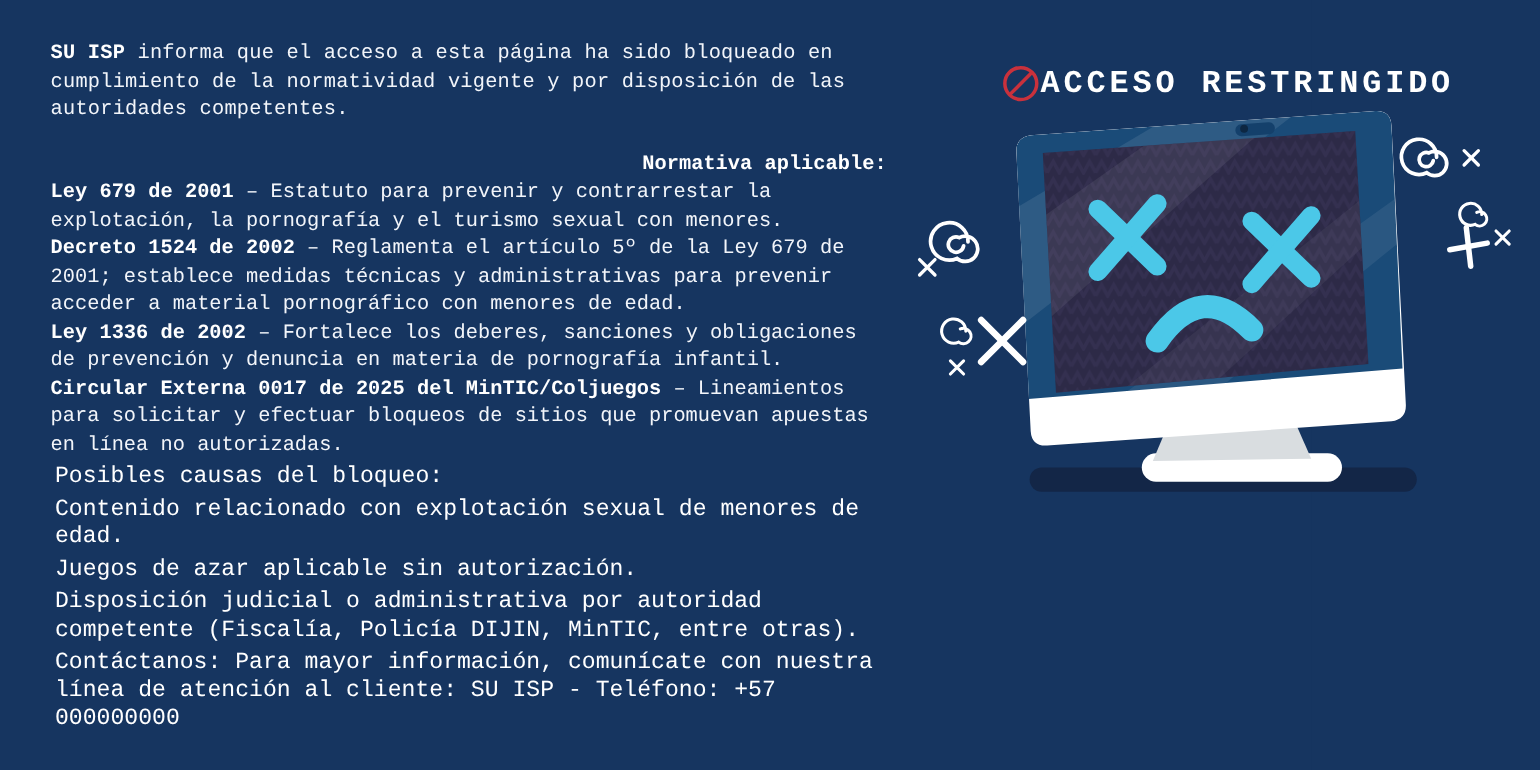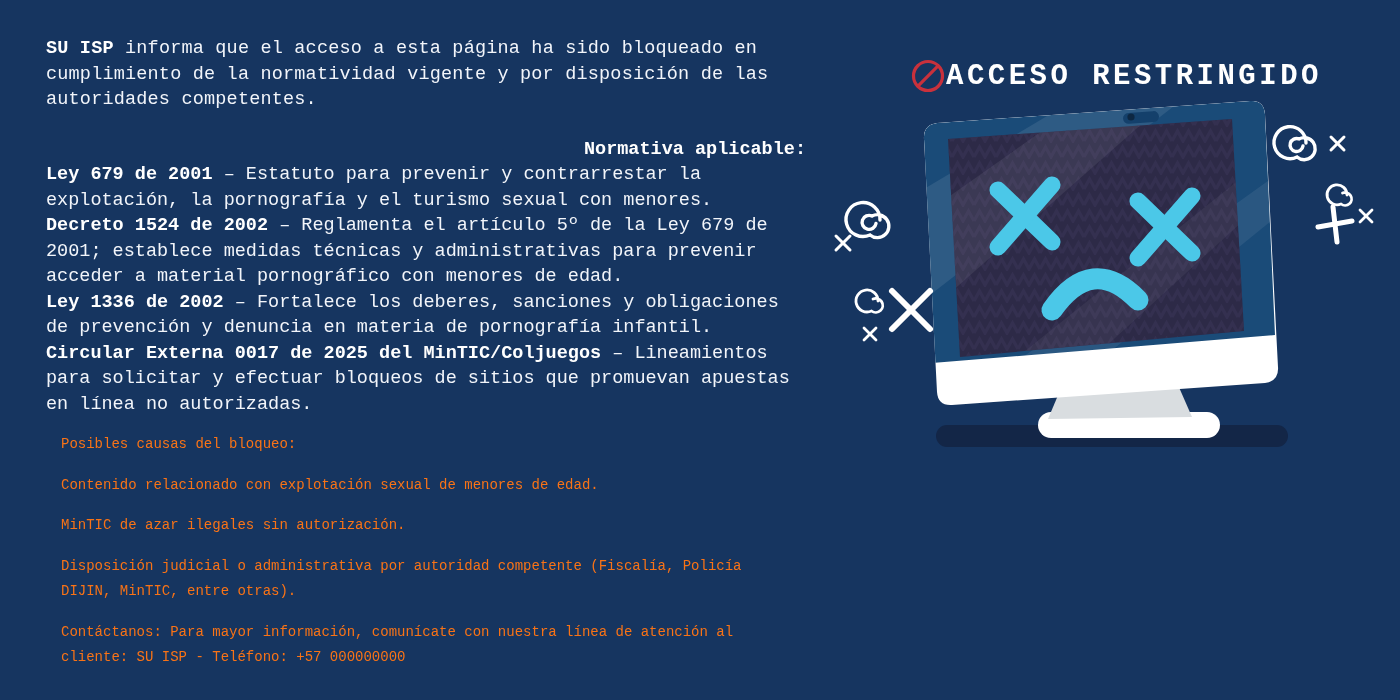--- a/index.html
+++ b/index.html
@@ -55,24 +55,24 @@
     font-size: 18.5px;
     line-height: 25.5px;
     color: #f2f5fa;
     margin: 0;
   }
   .law-line .law-name {
     font-weight: bold;
     color: #ffffff;
   }
   .plain-line {
-    font-size: 14px;
-    line-height: 25.5px;
-    color: #f97316;
-    margin: 15px;
+    font-size: 21px;
+    line-height: 25.5px;
+    color: #ffffff;
+    margin: 4px;
   }
 
   
   #illustration {
     position: absolute;
     left: 820px;
     top: 0;
     width: 580px;
     height: 700px;
   }
@@ -118,21 +118,21 @@
 
     <p class="law-line"><span class="law-name">Decreto 1524 de 2002</span><span> – Reglamenta el artículo 5º de la Ley 679 de 2001; establece medidas técnicas y administrativas para prevenir acceder a material pornográfico con menores de edad.</span></p>
 
     <p class="law-line"><span class="law-name">Ley 1336 de 2002</span><span> – Fortalece los deberes, sanciones y obligaciones de prevención y denuncia en materia de pornografía infantil.</span></p>
 
     <p class="law-line"><span class="law-name">Circular Externa 0017 de 2025 del MinTIC/Coljuegos</span><span> – Lineamientos para solicitar y efectuar bloqueos de sitios que promuevan apuestas en línea no autorizadas.</span></p>
 
 
     <p class="plain-line">Posibles causas del bloqueo:</p>
     <p class="plain-line">Contenido relacionado con explotación sexual de menores de edad.</p>
-    <p class="plain-line">MinTIC de azar ilegales sin autorización.</p>
+    <p class="plain-line">Juegos de azar aplicable sin autorización.</p>
     <p class="plain-line">Disposición judicial o administrativa por autoridad competente (Fiscalía, Policía DIJIN, MinTIC, entre otras).</p>
     <p class="plain-line">Contáctanos: Para mayor información, comunícate con nuestra línea de atención al cliente:   SU ISP - Teléfono: +57 000000000</p>
 
   </div>
 
   <div id="illustration">
 
     <div id="headline">
       <svg id="ban-icon" viewBox="0 0 36 36">
         <circle cx="18" cy="18" r="14.5" fill="none" stroke="#c9313c" stroke-width="3.2"></circle>

